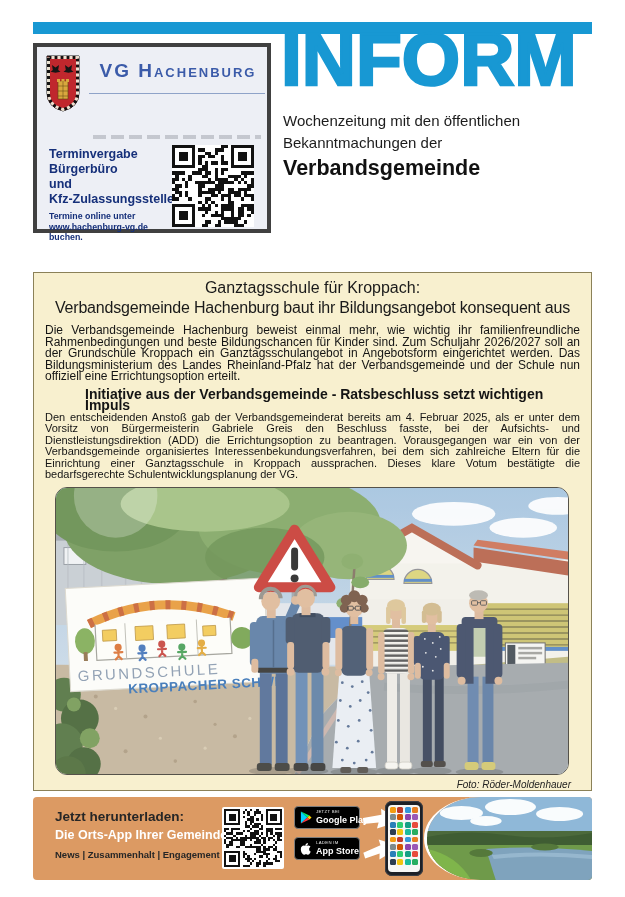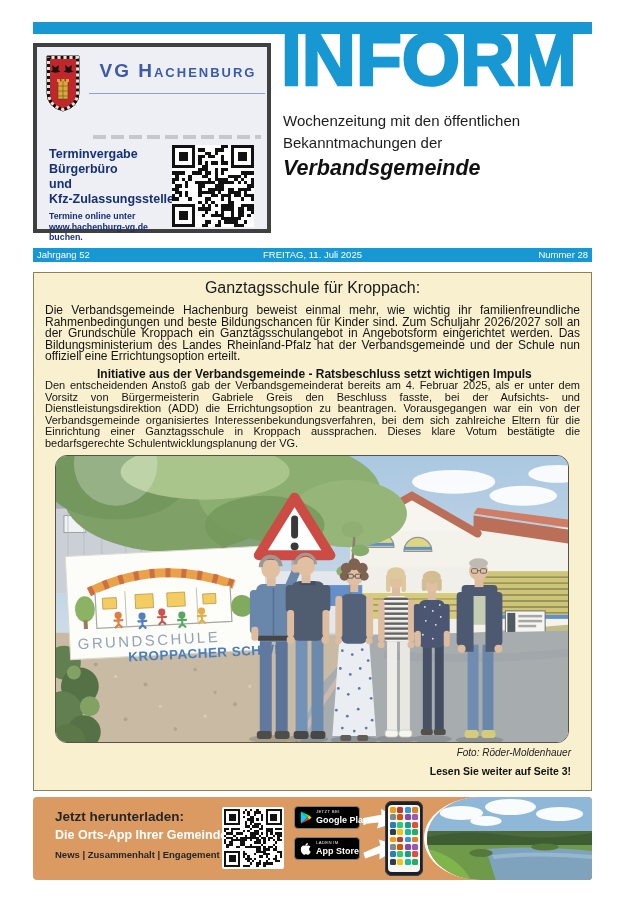--- a/index.html
+++ b/index.html
@@ -22,38 +22,38 @@
   .appt .small{font-size:8.8px;font-weight:700;line-height:10.5px;margin-top:4px;}
   .qr{background:#fff;}
   .qr-appt{position:absolute;right:13px;top:98px;width:82px;height:82px;}
   
   .title-block{position:absolute;left:283px;top:30px;width:312px;height:212px;}
   .inform{position:absolute;left:-2px;top:-6px;font-size:75px;line-height:0.95;
           font-weight:900;letter-spacing:0px;color:#1898d3;
           -webkit-text-stroke:2.5px #1898d3;transform:scaleX(1.0);transform-origin:left;}
   .sub1{position:absolute;left:0;top:82px;font-size:15px;color:#1c1c1c;}
   .sub2{position:absolute;left:0;top:104px;font-size:15px;color:#1c1c1c;}
-  .org1{position:absolute;left:0;top:126px;font-size:21.5px;font-weight:700;color:#111;font-style:italic;}
+  .org1{position:absolute;left:0;top:126px;font-size:21.5px;font-weight:700;color:#111;}
   .org2{position:absolute;left:0;top:156px;font-size:21.5px;font-weight:700;color:#111;}
   .sub3{position:absolute;left:0;top:190px;font-size:15px;color:#1c1c1c;}
   
   .dateline{position:absolute;left:33px;top:248px;width:559px;height:14px;background:#1898d3;
             color:#fff;font-size:9.5px;line-height:14px;display:flex;box-sizing:border-box;
             padding:0 4px;}
   .dateline .dl-left{flex:1;text-align:left;}
   .dateline .dl-center{flex:1;text-align:center;}
   .dateline .dl-right{flex:1;text-align:right;}
   
   .article-box{position:absolute;left:33px;top:272px;width:559px;height:519px;box-sizing:border-box;
                background:#f8f0cf;border:1px solid #8b8158;overflow:hidden;}
   .headline{margin:5px 8px 0;text-align:center;color:#1a1a1a;}
   .headline .h-l1{font-size:16px;line-height:20px;white-space:nowrap;}
   .headline .h-l2{font-size:16px;line-height:20px;white-space:nowrap;letter-spacing:-0.2px;}
   .lead{margin:7px 11px 0;font-size:12px;line-height:11.5px;text-align:justify;color:#141414;}
-  .subhead{margin:6px 23px 0;font-size:12px;line-height:11.5px;font-weight:700;color:#141414;padding-left:40px;}
+  .subhead{margin:6px 11px 0;font-size:14px;line-height:11.5px;font-weight:700;color:#141414;padding-left:40px;}
   .bodytext{margin:0 11px 0;font-size:11px;line-height:11.5px;text-align:justify;color:#141414;}
   .photo-frame{margin:6px 0 0 21px;width:514px;height:288px;border:1.5px solid #55524a;
                border-radius:12px;overflow:hidden;box-sizing:border-box;background:#cfd9e2;}
   .photo-frame svg{display:block;width:100%;height:100%;}
   .caption{margin:4px 20px 0 0;text-align:right;font-style:italic;font-size:10px;color:#222;}
   .continue{margin:7px 20px 0 0;text-align:right;font-weight:700;font-size:10.5px;color:#111;}
   
   .app-banner{position:absolute;left:33px;top:797px;width:559px;height:83px;background:#dc9a63;
               border-radius:4px;overflow:hidden;}
   .bn-l1{position:absolute;left:22px;top:12px;font-size:13.5px;font-weight:700;color:#262626;}
@@ -338,29 +338,25 @@
       </div>
   </div>
 
   <div class="title-block">
     <div class="inform">INFORM</div>
     <div class="sub1">Wochenzeitung mit den öffentlichen</div>
     <div class="sub2">Bekanntmachungen der</div>
     <div class="org1">Verbandsgemeinde</div>
   </div>
 
-  <div class="dateline">
-    <span class="dl-left">Jahrgang 52</span>
-    <span class="dl-center">FREITAG, 11. Juli 2025</span>
-    <span class="dl-right">Nummer 28</span>
-  </div>
 
   <div class="article-box">
     <div class="headline">
       <div class="h-l1">Ganztagsschule für Kroppach:</div>
+      <div class="h-l2">Verbandsgemeinde Hachenburg baut ihr Bildungsangebot konsequent aus</div>
     </div>
     <p class="lead">Die Verbandsgemeinde Hachenburg beweist einmal mehr, wie wichtig ihr familienfreundliche Rahmenbedingungen und beste Bildungschancen für Kinder sind. Zum Schuljahr 2026/2027 soll an der Grundschule Kroppach ein Ganztagsschulangebot in Angebotsform eingerichtet werden. Das Bildungsministerium des Landes Rheinland-Pfalz hat der Verbandsgemeinde und der Schule nun offiziell eine Errichtungsoption erteilt.</p>
     <div class="subhead">Initiative aus der Verbandsgemeinde - Ratsbeschluss setzt wichtigen Impuls</div>
     <p class="bodytext">Den entscheidenden Anstoß gab der Verbandsgemeinderat bereits am 4. Februar 2025, als er unter dem Vorsitz von Bürgermeisterin Gabriele Greis den Beschluss fasste, bei der Aufsichts- und Dienstleistungsdirektion (ADD) die Errichtungsoption zu beantragen. Vorausgegangen war ein von der Verbandsgemeinde organisiertes Interessenbekundungsverfahren, bei dem sich zahlreiche Eltern für die Einrichtung einer Ganztagsschule in Kroppach aussprachen. Dieses klare Votum bestätigte die bedarfsgerechte Schulentwicklungsplanung der VG.</p>
 
     <div class="photo-frame">
       <svg viewBox="0 0 515 288" preserveAspectRatio="none">
         <defs>
           <linearGradient id="sky" x1="0" y1="0" x2="0" y2="1">
             <stop offset="0" stop-color="#9fc0dd"></stop>

